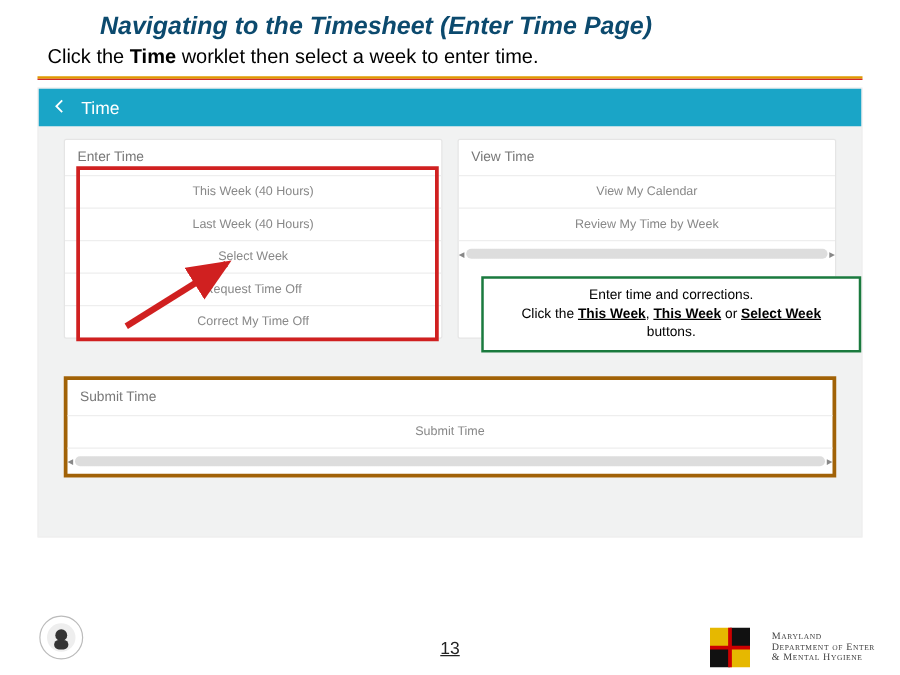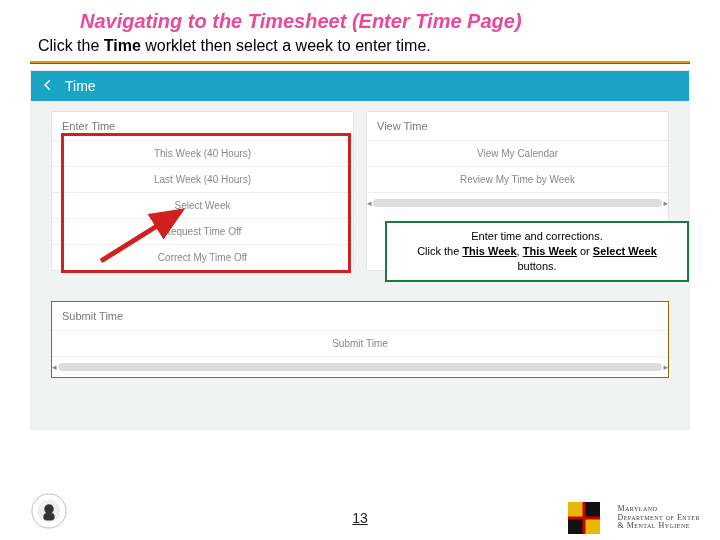--- a/index.html
+++ b/index.html
@@ -1,35 +1,35 @@
 <!DOCTYPE html>
 <html><head>
 <meta charset="utf-8">
 <style>
   * { box-sizing: border-box; margin: 0; padding: 0; }
   html, body { width: 720px; height: 540px; font-family: Arial, Helvetica, sans-serif; background: #fff; overflow: hidden; }
   .slide { position: relative; width: 720px; height: 540px; }
-  .title { color: #ec4899; font-weight: bold; font-style: italic; font-size: 20px; padding: 10px 0 4px 80px; }
+  .title { color: #0c4a6e; font-weight: bold; font-style: italic; font-size: 20px; padding: 10px 0 4px 80px; }
   .instr { font-size: 16px; padding: 0 0 6px 38px; }
   .instr .bold { font-weight: bold; }
   .rule1 { height: 2px; background: #e09b00; margin: 0 30px; }
   .rule2 { height: 1px; background: #d02a2a; margin: 0 30px 6px 30px; }
   .shot { margin: 0 30px; background: #f1f2f2; height: 360px; position: relative; border: 1px solid #eee; }
   .topbar { height: 30px; background: #1aa5c7; display: flex; align-items: center; padding: 0 10px; color: #fff; font-size: 14px; gap: 10px; }
   .back-icon svg { width: 14px; height: 14px; }
   .panels { position: absolute; top: 40px; left: 20px; right: 20px; display: flex; gap: 12px; }
   .panel { flex: 1; background: #fff; border: 1px solid #e5e5e5; border-radius: 2px; }
   .panel-h { font-size: 11px; color: #777; padding: 8px 10px; border-bottom: 1px solid #eee; filter: blur(0.4px); }
   .row { font-size: 10px; color: #888; text-align: center; padding: 7px 0; border-bottom: 1px solid #eee; filter: blur(0.5px); }
   .row:last-child { border-bottom: none; }
   .scroll { height: 8px; margin: 6px; background: linear-gradient(to right,#ddd,#ddd); border-radius: 4px; position: relative; }
   .scroll::before,.scroll::after{content:"";position:absolute;top:-1px;font-size:9px;color:#888;}
   .scroll::before{left:-6px;content:"\25C2";}
   .scroll::after{right:-6px;content:"\25B8";}
-  .submit-panel { position: absolute; top: 230px; left: 20px; right: 20px; background: #fff; border: 1px solid #a16207; }
+  .submit-panel { position: absolute; top: 230px; left: 20px; right: 20px; background: #fff; border: 3px solid #a16207; }
   .redbox { position: absolute; border: 3px solid #d02020; pointer-events: none; }
   .arrow { position: absolute; pointer-events: none; }
   .callout { position: absolute; border: 2px solid #1a7a3e; background: #fff; padding: 6px 10px; font-size: 11px; text-align: center; line-height: 1.35; }
   .callout .b { font-weight: bold; text-decoration: underline; }
   .footer { position: absolute; bottom: 0; left: 0; right: 0; height: 52px; display:flex; align-items:center; }
   .footer .pg { position:absolute; left: 50%; transform:translateX(-50%); bottom: 14px; font-size: 14px; color:#222;text-decoration:underline; }
   .footer .sealL { position:absolute; left: 30px; bottom: 6px; }
   .footer .sealR { position:absolute; right: 20px; bottom: 6px; display:flex; align-items:center; gap:17px; }
   .dept-text { font-family: Georgia, serif; font-size: 8px; color: #444; line-height: 1.05; }
   .dept-text .sm { font-variant: small-caps; letter-spacing: 0.5px; }

